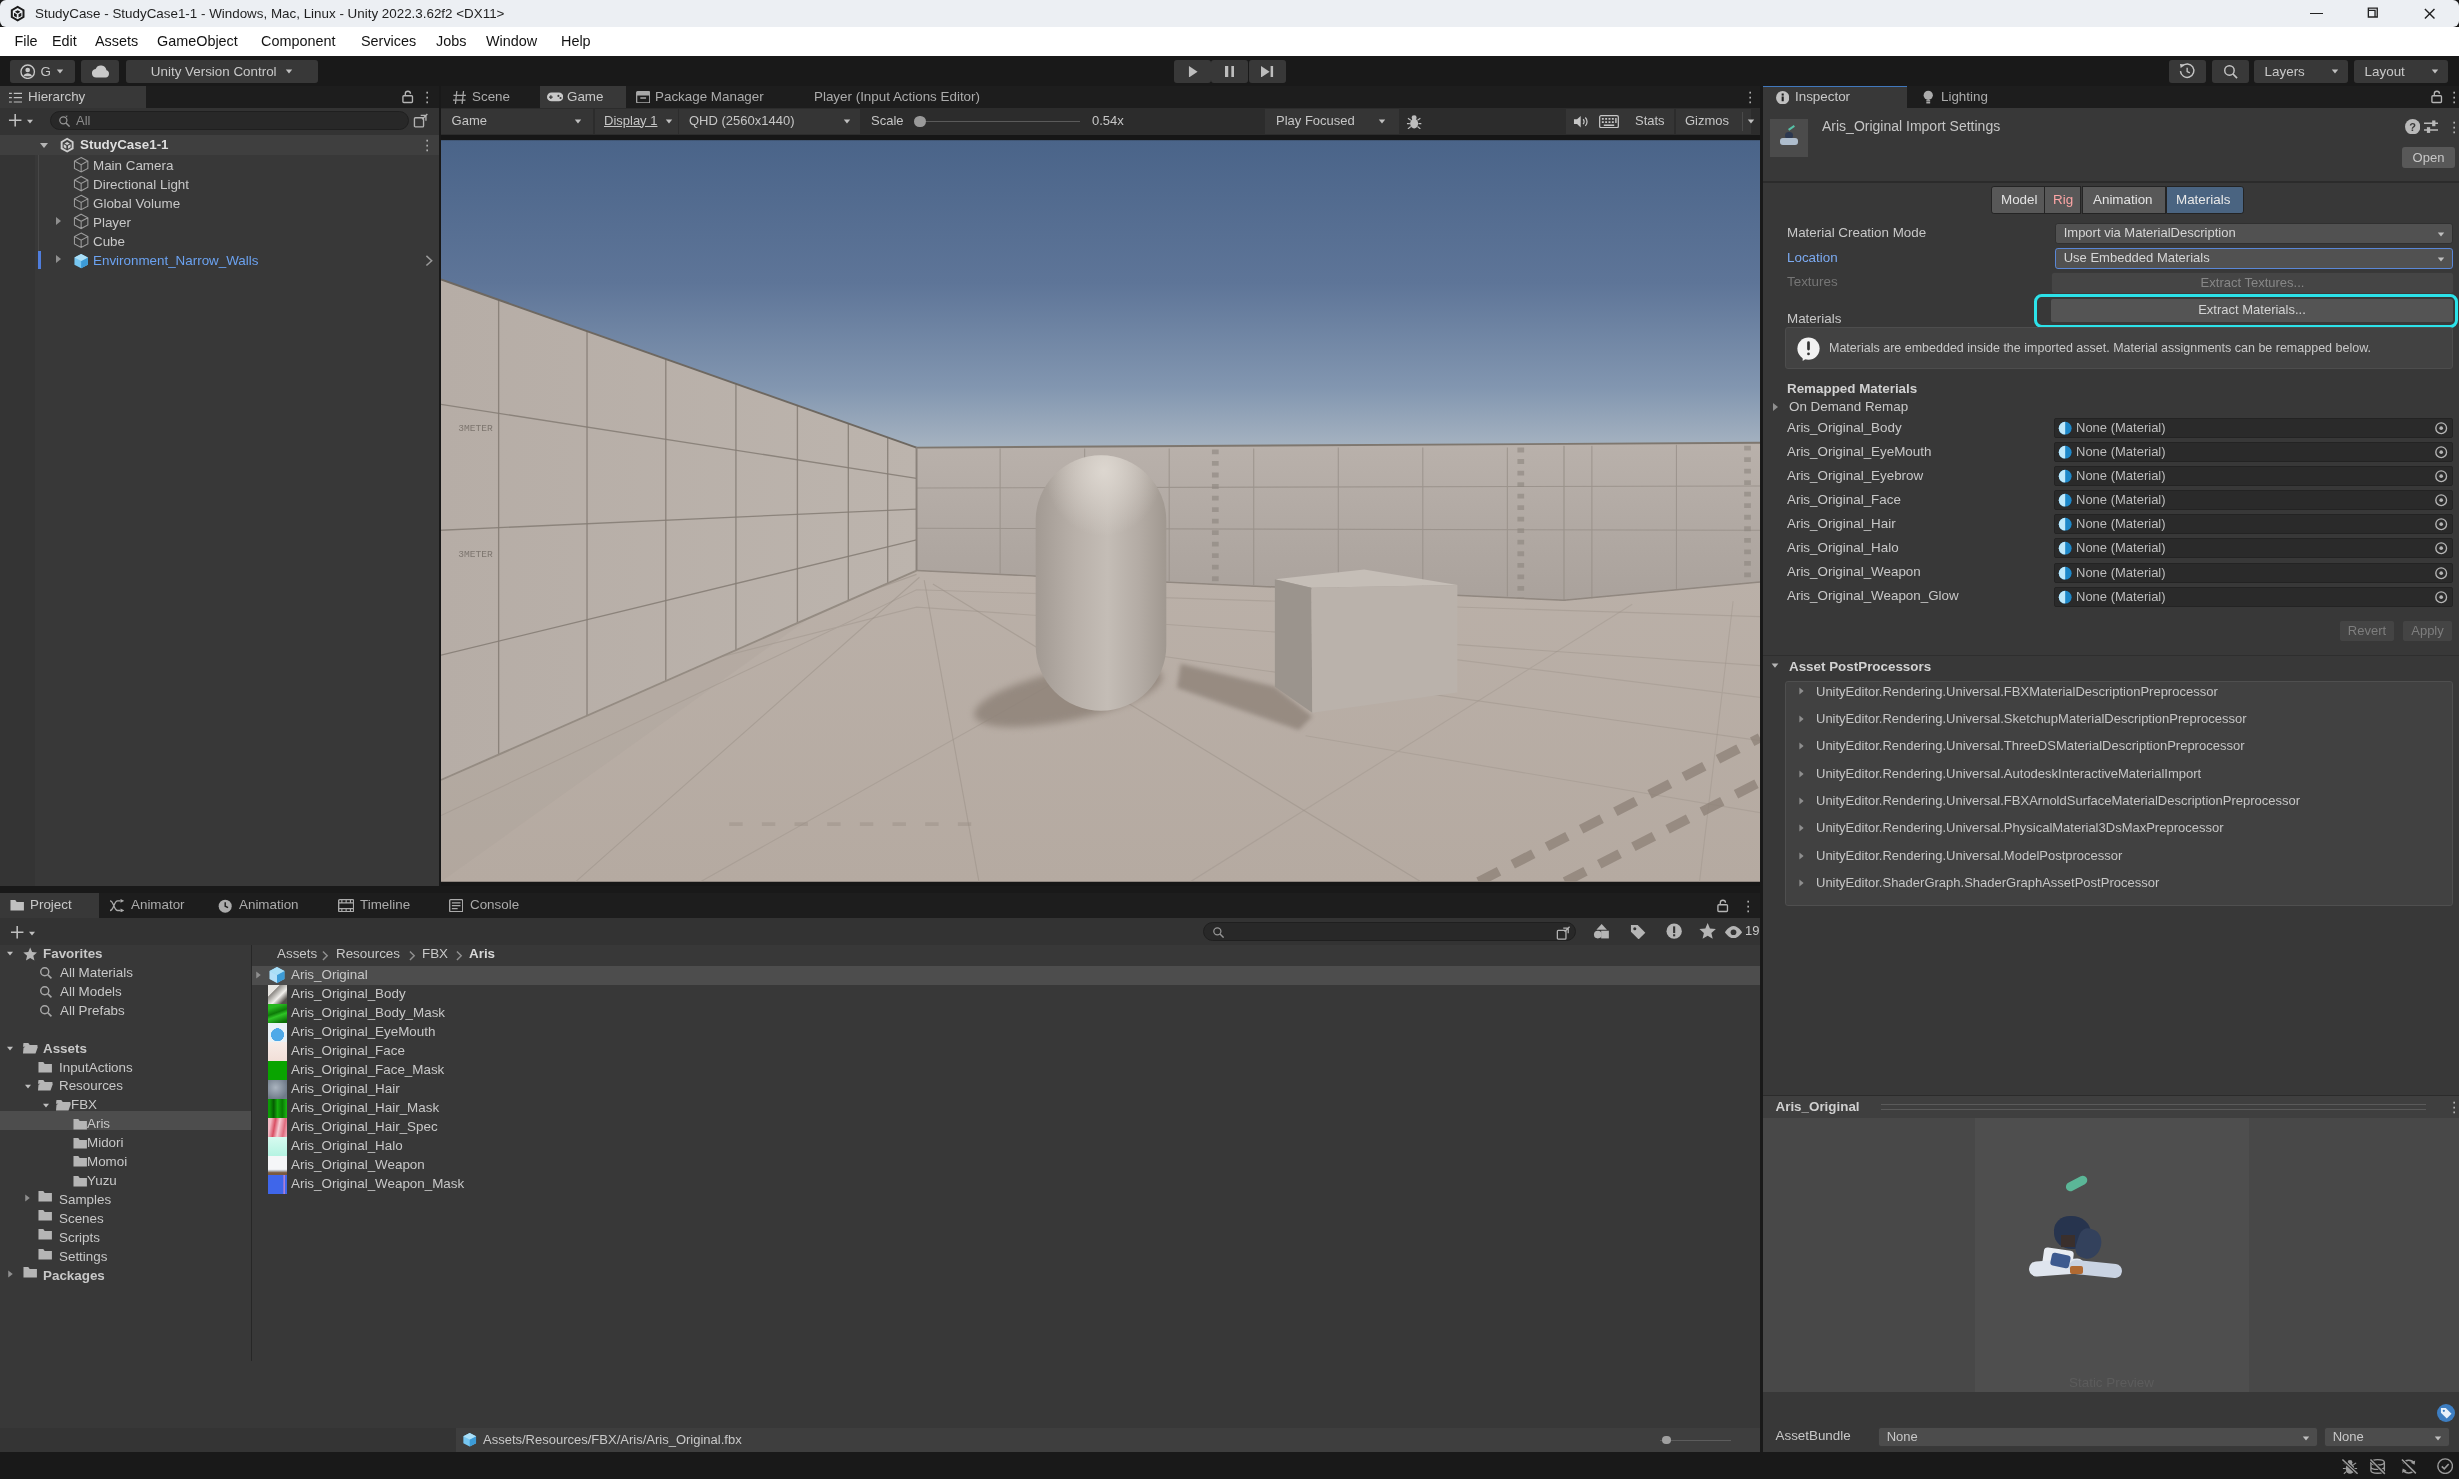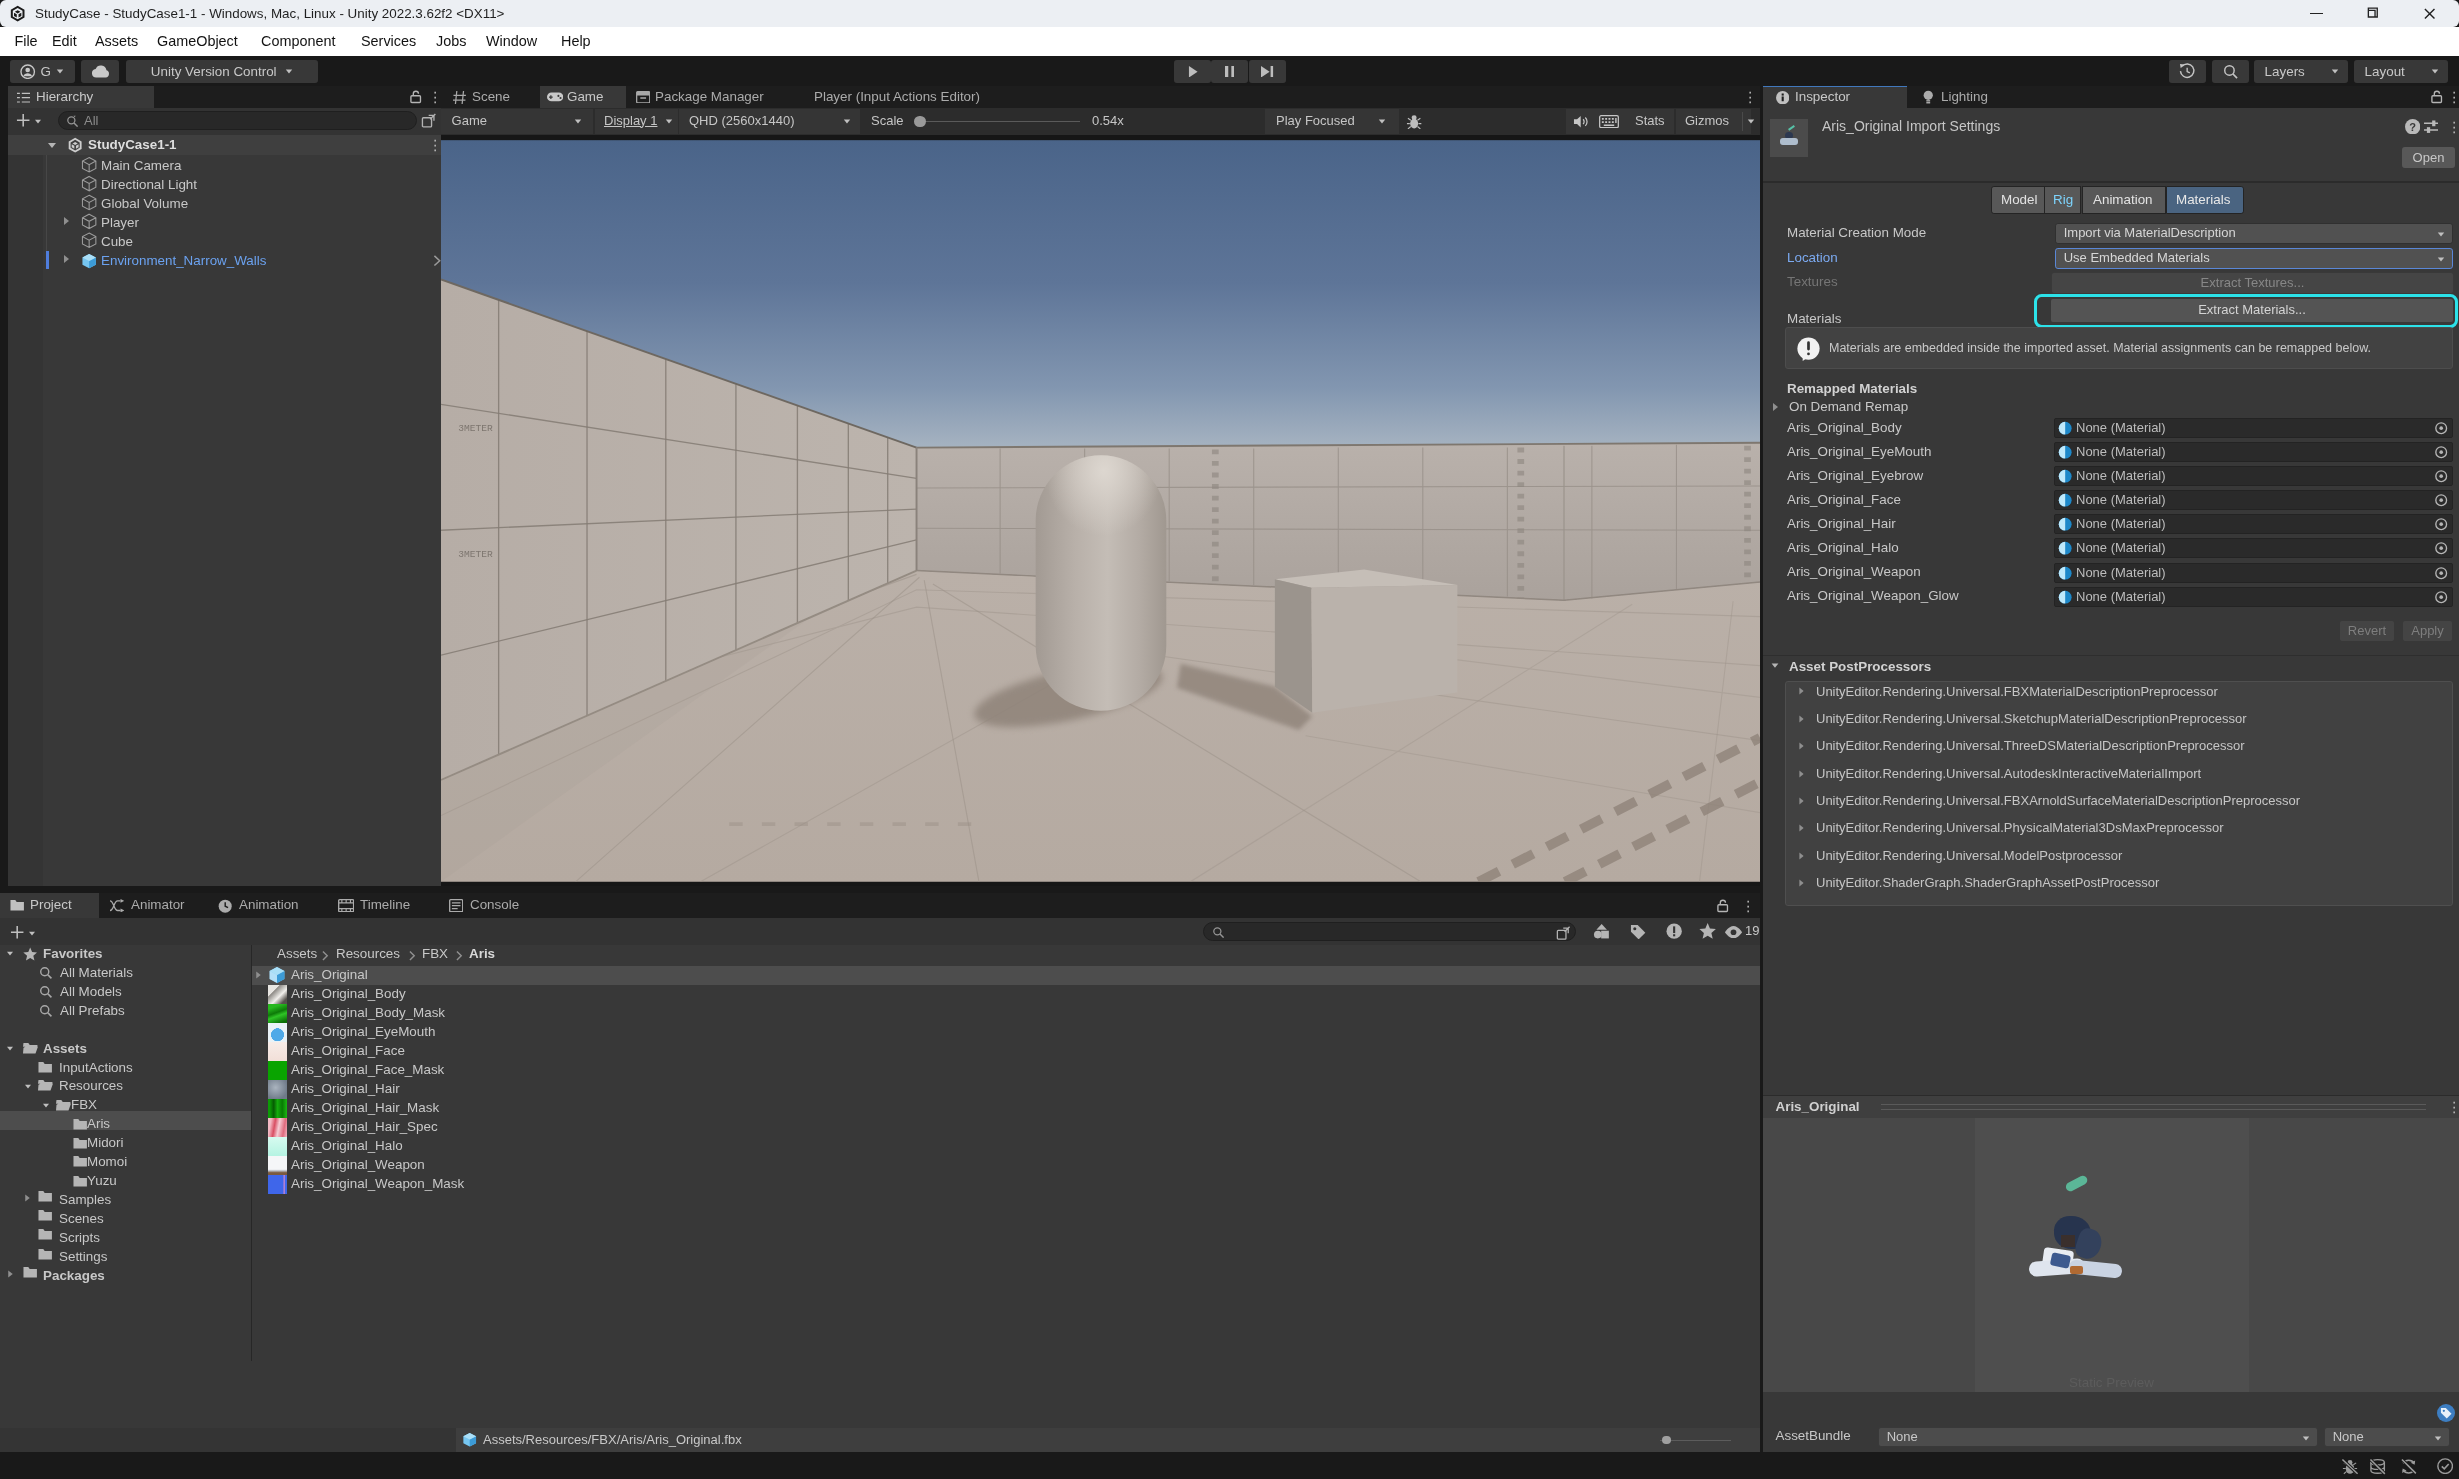--- a/index.html
+++ b/index.html
@@ -98,21 +98,21 @@
   <div class="btn" style="left:2254px;top:3.8px;width:94px;height:23px;justify-content:flex-start;padding-left:10.6px;">
     <span class="tx">Layers</span>
       <span class="caret" style="position:absolute;right:8.6px;transform:scale(.8);"></span>
   </div>
   <div class="btn" style="left:2354px;top:3.8px;width:94px;height:23px;justify-content:flex-start;padding-left:10.6px;">
     <span class="tx">Layout</span>
       <span class="caret" style="position:absolute;right:8.6px;transform:scale(.8);"></span>
   </div>
 </div>
 
-<div class="abs" id="hierarchy" style="left:8px;top:86px;width:439px;height:800px;background:#383838;padding-left:48px;">
+<div class="abs" id="hierarchy" style="left:0;top:86px;width:439px;height:800px;background:#383838;padding-left:48px;">
 
   <div class="abs" style="left:0;top:0;width:439px;height:22px;background:#1d1d1d;">
     <div class="abs" style="left:0;top:0;width:146px;height:22px;background:#383838;"></div>
     <svg class="abs" style="left:8.6px;top:4.8px;" width="13.4" height="13.4" viewBox="0 0 14 14">
         <path stroke="#c0c0c0" stroke-width="1.3" d="M0 2.5 h3 M5 2.5 h9 M0 7 h3 M5 7 h9 M0 11.5 h3 M5 11.5 h9"></path>
       </svg>
     <div class="abs tx" style="left:28px;top:2.9px;">Hierarchy</div>
     <svg class="abs" style="left:401px;top:3.8px;" width="13.4" height="14.4" viewBox="0 0 14 15">
         <rect x="2" y="6" width="10" height="7" rx="1" fill="none" stroke="#b5b5b5" stroke-width="1.4"></rect>
         <path d="M4.5 6 V4 a2.7 2.7 0 0 1 5.4 0" fill="none" stroke="#b5b5b5" stroke-width="1.4"></path>
@@ -645,21 +645,21 @@
     </svg>
   <div class="abs kebab" style="left:684px;top:33px;">⋮</div>
   <div class="abs btn" style="left:639px;top:61px;width:53px;height:21px;background:#585858;">
       <span class="tx" style="font-size:13px;">Open</span>
     </div>
   <div class="abs" style="left:0;top:95px;width:697px;height:1.9px;background:#2b2b2b;"></div>
 
   <div class="abs" style="left:228px;top:100px;width:54px;height:28px;background:#585858;border:1px solid #242424;border-radius:2.9px 0 0 2.9px;"></div>
   <div class="abs tx" style="left:238px;top:106px;color:#e2e2e2;">Model</div>
   <div class="abs" style="left:281px;top:100px;width:37px;height:28px;background:#585858;border:1px solid #242424;"></div>
-  <div class="abs tx" style="left:290px;top:106px;color:#7dd3fc;">Rig</div>
+  <div class="abs tx" style="left:290px;top:106px;color:#fca5a5;">Rig</div>
   <div class="abs" style="left:319px;top:100px;width:84px;height:28px;background:#585858;border:1px solid #242424;"></div>
   <div class="abs tx" style="left:330px;top:106px;color:#e2e2e2;">Animation</div>
   <div class="abs" style="left:403px;top:100px;width:78px;height:28px;background:#4a6481;border:1px solid #242424;border-radius:0 2.9px 2.9px 0;"></div>
   <div class="abs tx" style="left:413px;top:106px;color:#e8e8e8;">Materials</div>
 
   <div class="abs tx" style="left:24px;top:139px;">Material Creation Mode</div>
   <div class="abs" style="left:292px;top:137px;width:398px;height:21px;background:#515151;border:1px solid #303030;border-radius:2.9px;">
     <div class="abs tx" style="left:7.7px;top:1px;font-size:13px;color:#d6d6d6;">Import via MaterialDescription</div>
     <span class="caret abs" style="right:6.7px;top:7.7px;transform:scale(.8);"></span>
   </div>

